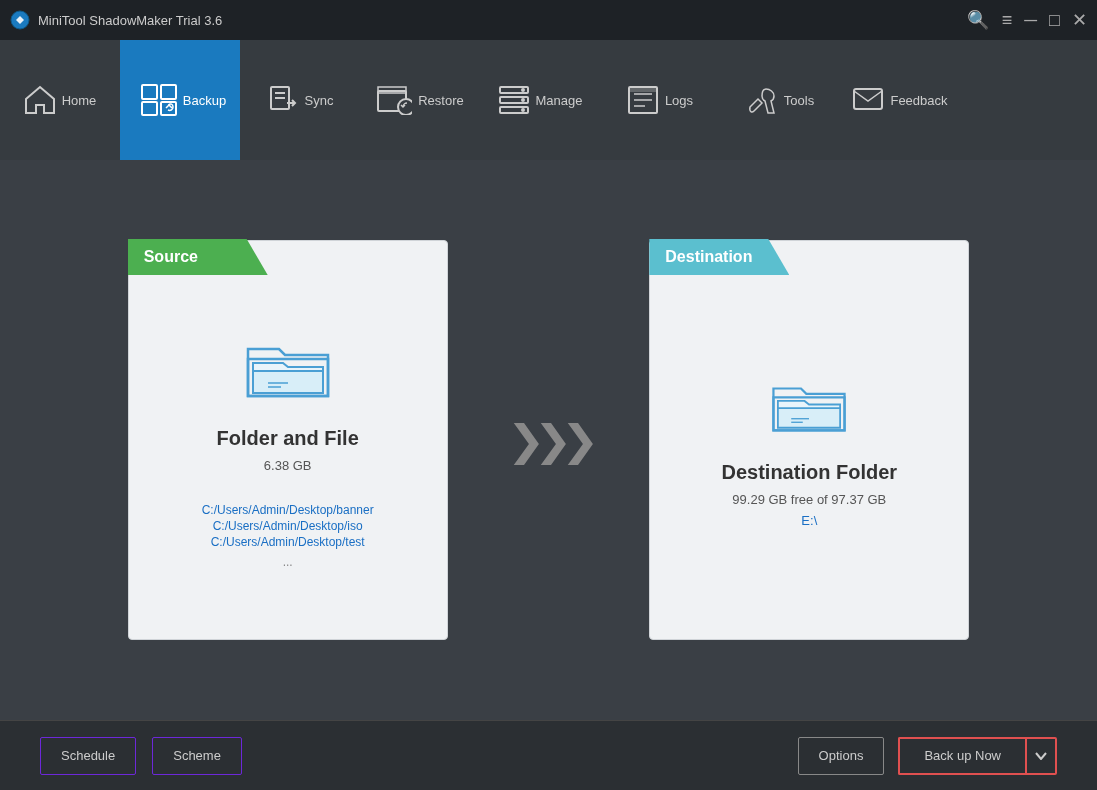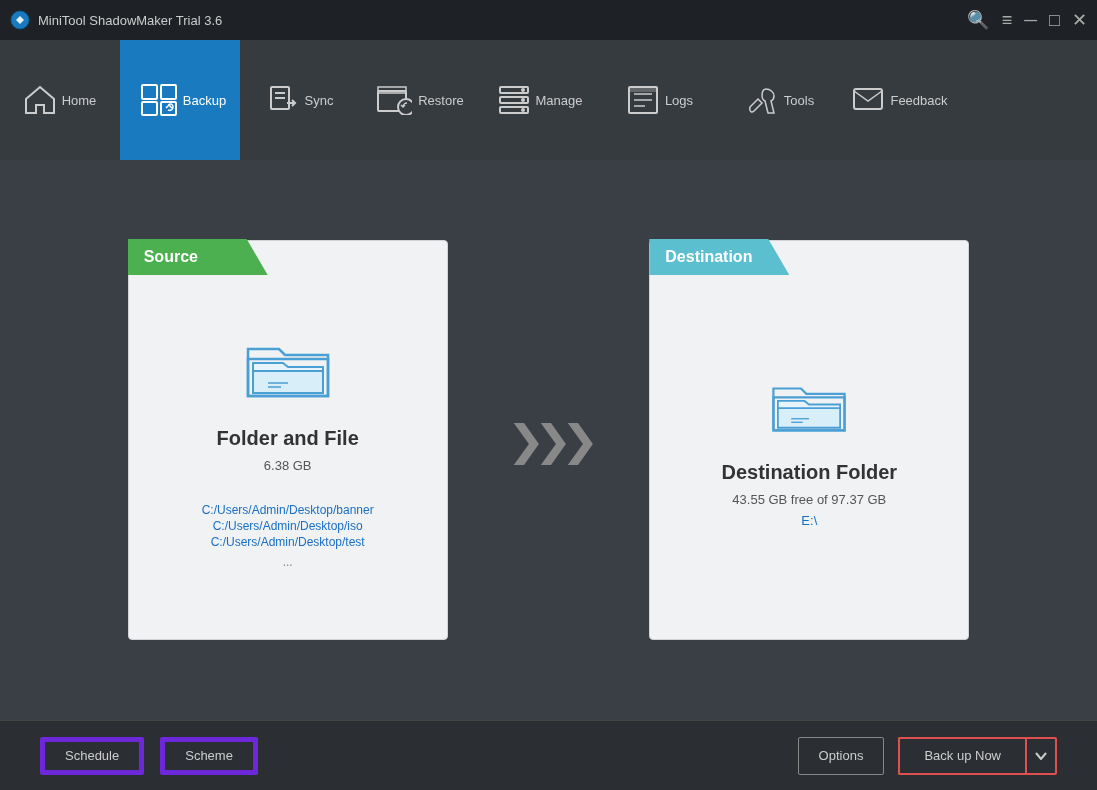--- a/index.html
+++ b/index.html
@@ -196,21 +196,21 @@
       border-top: 1px solid #444;
     }
     .bottom-left {
       display: flex;
       gap: 16px;
     }
     .bottom-btn {
       height: 38px;
       padding: 0 20px;
       background: transparent;
-      border: 5px solid #6d28d9;
+      border: 1px solid #6d28d9;
       color: #cccccc;
       font-size: 13px;
       cursor: pointer;
       border-radius: 2px;
     }
     .bottom-right {
       display: flex;
       align-items: center;
       gap: 0;
     }
@@ -409,21 +409,21 @@
         <svg width="80" height="65" viewBox="0 0 90 72" fill="none">
           <path d="M5 18 L5 65 L85 65 L85 24 L42 24 L36 18 Z" fill="none" stroke="#4a9fd4" stroke-width="2.5"></path>
           <path d="M5 28 L85 28 L85 65 L5 65 Z" fill="none" stroke="#4a9fd4" stroke-width="2.5"></path>
           <path d="M10 32 L10 62 L80 62 L80 36 L45 36 L40 32 Z" fill="#e8f4fb" stroke="#4a9fd4" stroke-width="2"></path>
           <path d="M10 40 L80 40 L80 62 L10 62 Z" fill="#d8eef8" stroke="#4a9fd4" stroke-width="2"></path>
           <line x1="25" y1="52" x2="45" y2="52" stroke="#4a9fd4" stroke-width="1.5"></line>
           <line x1="25" y1="56" x2="38" y2="56" stroke="#4a9fd4" stroke-width="1.5"></line>
         </svg>
       </div>
       <div class="card-title">Destination Folder</div>
-      <div class="card-dest-size">43.55 GB free of 97.37 GB</div>
+      <div class="card-dest-size">99.29 GB free of 97.37 GB</div>
       <div class="card-dest-path">E:\</div>
     </div>
   </div>
 
 </div>
 
 <div class="bottom-bar">
   <div class="bottom-left">
     <button class="bottom-btn">Schedule</button>
     <button class="bottom-btn">Scheme</button>

